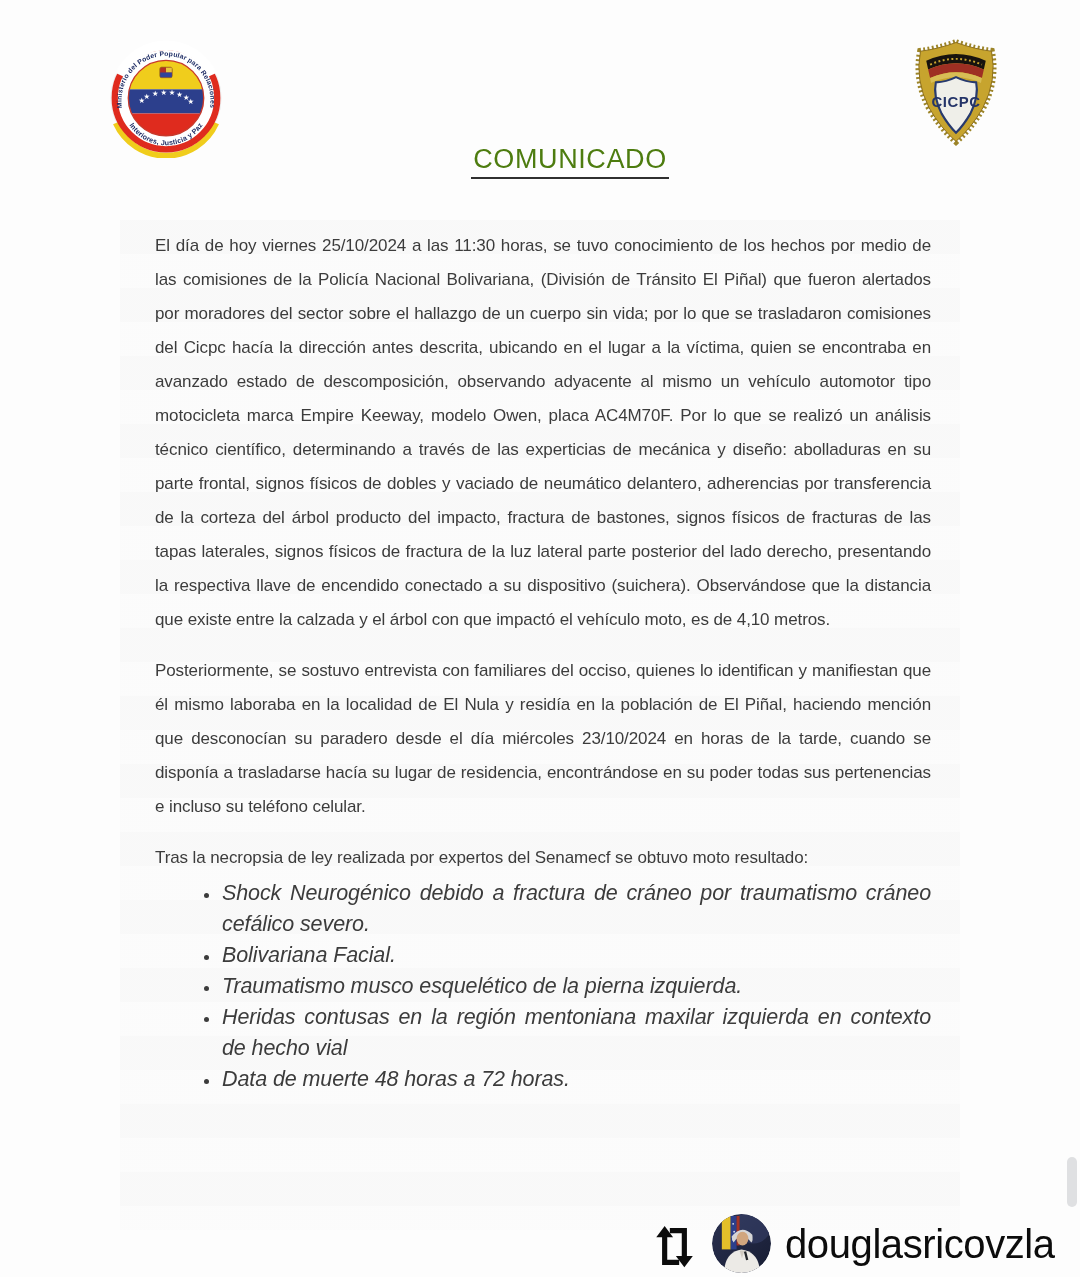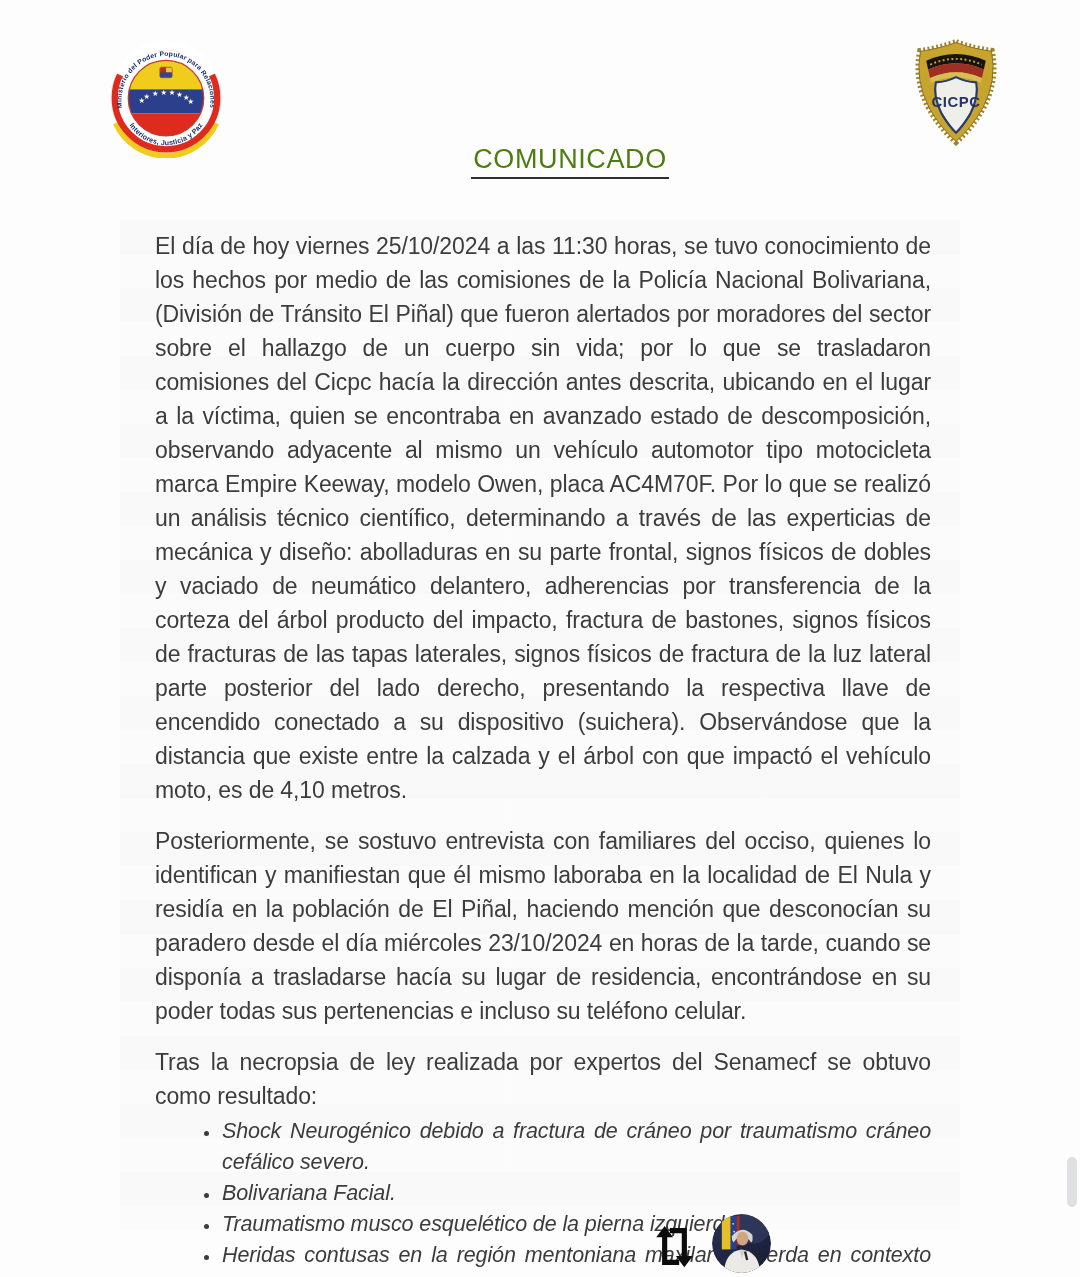--- a/index.html
+++ b/index.html
@@ -23,21 +23,21 @@
   .badge{position:absolute;left:908px;top:36px;width:96px;height:112px;}
   .title-wrap{position:absolute;left:155px;top:144px;width:830px;text-align:center;}
   .title-wrap span{
     display:inline-block;
     font-size:27px;color:#4d7c0f;letter-spacing:0.6px;
     border-bottom:2.5px solid #2f2f2f;padding:0 2px 2px 2px;
   }
   .doc-body{position:absolute;left:155px;top:229px;width:776px;color:#3c3c3c;}
   .doc-body p{
     margin:0 0 17px 0;
-    font-size:23px;line-height:34px;
+    font-size:17px;line-height:34px;
     text-align:justify;letter-spacing:-0.1px;
   }
   .doc-body p.intro{margin-bottom:3px;}
   .doc-body ul{
     margin:0;padding:0 0 0 65px;
     font-size:21.5px;line-height:31px;letter-spacing:-0.1px;
   }
   .doc-body li{text-align:justify;padding-left:2px;font-style:italic;}
   .doc-body li::marker{font-size:16px;}
   .footer{position:absolute;left:652px;top:1205px;height:70px;display:flex;align-items:center;}
@@ -109,21 +109,21 @@
     <text x="50" y="73" font-size="15.5" font-weight="bold" fill="#243468" text-anchor="middle" letter-spacing="0.6">CICPC</text>
   </svg>
 
   <div class="title-wrap">
     <span>COMUNICADO</span>
   </div>
 
   <div class="doc-body">
     <p>El día de hoy viernes 25/10/2024 a las 11:30 horas, se tuvo conocimiento de los hechos por medio de las comisiones de la Policía Nacional Bolivariana, (División de Tránsito El Piñal) que fueron alertados por moradores del sector sobre el hallazgo de un cuerpo sin vida; por lo que se trasladaron comisiones del Cicpc hacía la dirección antes descrita, ubicando en el lugar a la víctima, quien se encontraba en avanzado estado de descomposición, observando adyacente al mismo un vehículo automotor tipo motocicleta marca Empire Keeway, modelo Owen, placa AC4M70F. Por lo que se realizó un análisis técnico científico, determinando a través de las experticias de mecánica y diseño: abolladuras en su parte frontal, signos físicos de dobles y vaciado de neumático delantero, adherencias por transferencia de la corteza del árbol producto del impacto, fractura de bastones, signos físicos de fracturas de las tapas laterales, signos físicos de fractura de la luz lateral parte posterior del lado derecho, presentando la respectiva llave de encendido conectado a su dispositivo (suichera). Observándose que la distancia que existe entre la calzada y el árbol con que impactó el vehículo moto, es de 4,10 metros.</p>
     <p>Posteriormente, se sostuvo entrevista con familiares del occiso, quienes lo identifican y manifiestan que él mismo laboraba en la localidad de El Nula y residía en la población de El Piñal, haciendo mención que desconocían su paradero desde el día miércoles 23/10/2024 en horas de la tarde, cuando se disponía a trasladarse hacía su lugar de residencia, encontrándose en su poder todas sus pertenencias e incluso su teléfono celular.</p>
-    <p class="intro">Tras la necropsia de ley realizada por expertos del Senamecf se obtuvo como resultado:</p>
+    <p class="intro">Tras la necropsia de ley realizada por expertos del Senamecf se obtuvo moto resultado:</p>
     <ul>
       <li>Shock Neurogénico debido a fractura de cráneo por traumatismo cráneo cefálico severo.</li>
       <li>Bolivariana Facial.</li>
       <li>Traumatismo musco esquelético de la pierna izquierda.</li>
       <li>Heridas contusas en la región mentoniana maxilar izquierda en contexto de hecho vial</li>
       <li>Data de muerte 48 horas a 72 horas.</li>
     </ul>
   </div>
 
   <div class="footer">
@@ -154,16 +154,17 @@
           <circle cx="22.5" cy="18" r="0.9" fill="#fff" opacity="0.85"></circle>
           <circle cx="21.5" cy="26" r="0.9" fill="#fff" opacity="0.85"></circle>
         </g>
         <path d="M20,23 Q30,10 41,21 Q42,27 40,29 Q30,17 22,29 Q20,27 20,23 Z" fill="#d6d6d6"></path>
         <ellipse cx="31" cy="25" rx="6" ry="7" fill="#d1a67e"></ellipse>
         <path d="M13,53 Q16,38 30,36 Q45,38 48,53 L48,62 L13,62 Z" fill="#eceae6"></path>
         <path d="M28,37 L30.5,45 L33,37 Z" fill="#c9c2b8" opacity="0.8"></path>
         <rect x="33.5" y="38" width="2.4" height="9" fill="#23252a" transform="rotate(-14 34.7 42.5)"></rect>
       </g>
     </svg>
+    <span class="username">douglasricovzla</span>
   </div>
 
   <div class="scrollbar"></div>
 </div>
 
 </body></html>

